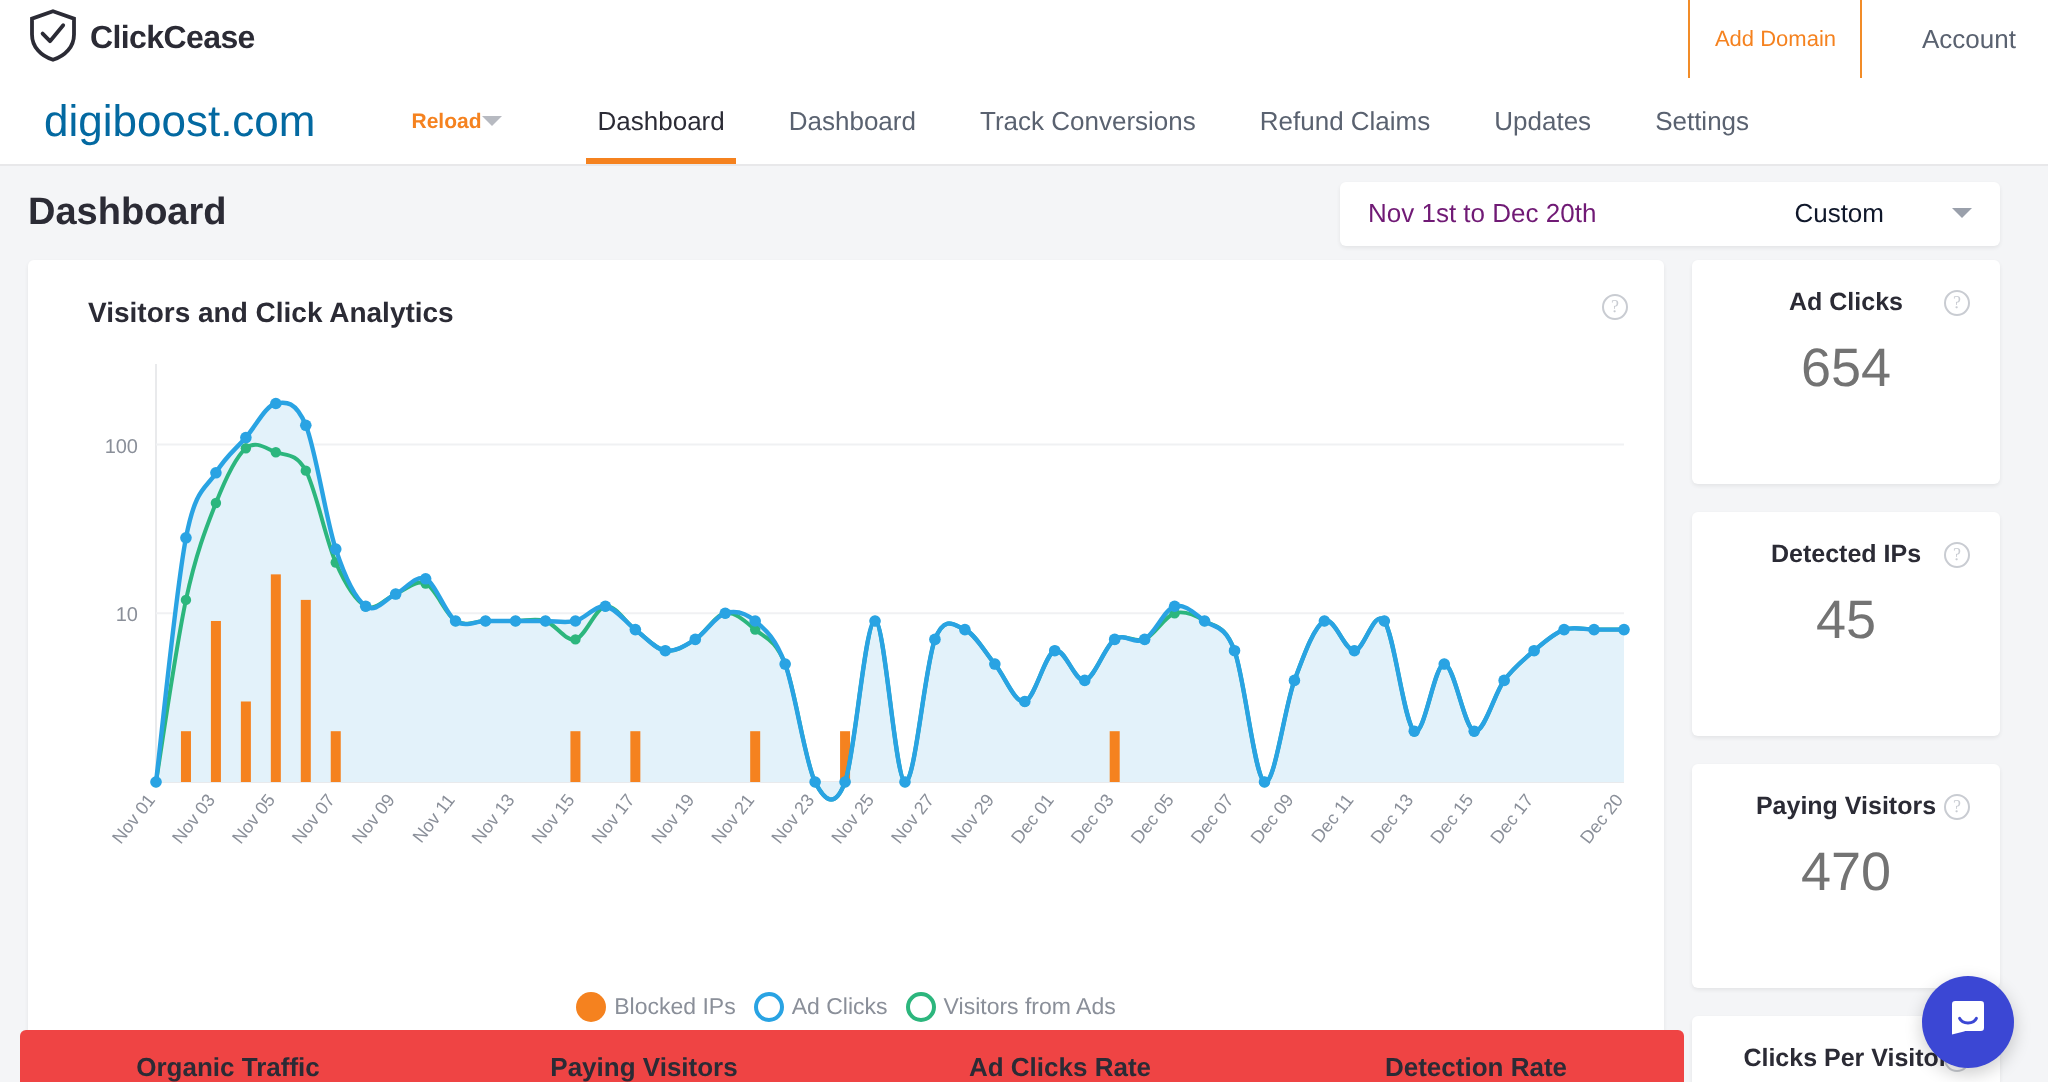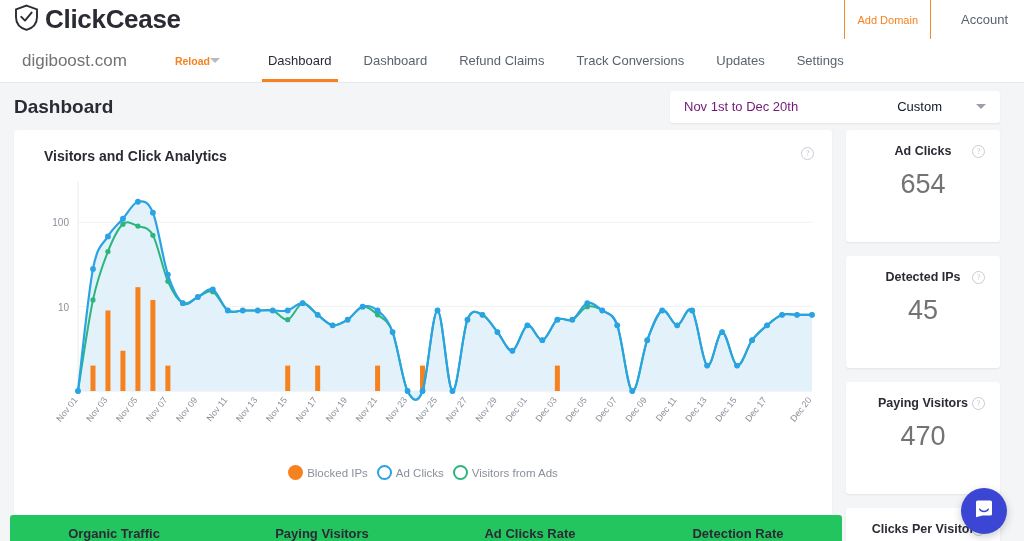--- a/index.html
+++ b/index.html
@@ -12,21 +12,21 @@
   }
 
   
   .topbar {
     height: 39px; background: #ffffff;
     display: flex; align-items: center;
     padding: 0 16px 0 14px;
     position: relative;
   }
   .brand { display: flex; align-items: center; gap: 6px; }
-  .brand-name { font-size: 26px; font-weight: bold; color: #2b2b35; letter-spacing: -0.3px; }
+  .brand-name { font-size: 16px; font-weight: bold; color: #2b2b35; letter-spacing: -0.3px; }
   .spacer { flex: 1; }
   .add-domain-btn {
     border: 1px solid #f28c28; border-radius: 4px;
     color: #f5821f; background: #fff;
     font-size: 11px; font-weight: normal;
     padding: 17px 12px; cursor: pointer;
     white-space: nowrap;
   }
   .account-link {
     font-size: 13px; color: #5a6270; margin-left: 30px;
@@ -35,21 +35,21 @@
 
   
   .navbar {
     height: 44px; background: #ffffff;
     display: flex; align-items: stretch;
     padding: 0 16px 0 22px;
     border-bottom: 1px solid #e8e8ea;
     position: relative;
   }
   .domain-name {
-    font-size: 17px; color: #737373; display: flex; align-items: center;
+    font-size: 22px; color: #0369a1; display: flex; align-items: center;
     white-space: nowrap;
   }
   .reload-wrap {
     display: flex; align-items: center; 
     margin-left: 48px; cursor: pointer;
   }
   .reload-label { color: #f5821f; font-size: 10.5px; font-weight: bold; }
   .caret { width: 0; height: 0; border-left: 5px solid transparent;
            border-right: 5px solid transparent; border-top: 5px solid #b7bac1; }
   .nav-tabs { display: flex; align-items: stretch; margin-left: 32px; }
@@ -94,41 +94,41 @@
     font-size: 9px; line-height: 11px; text-align: center;
     cursor: pointer; font-family: "Liberation Serif", serif;
   }
   .plot { position: relative; margin-top: 4px; height: 295px; }
   .plot svg { display: block; }
 
   .legend {
     display: flex; justify-content: center; align-items: center;
     gap: 9px; margin-top: 2px;
   }
-  .legend-item { display: flex; align-items: center; gap: 4px; }
+  .legend-item { display: flex; align-items: center; gap: 4px; margin-top: 31px; }
   .legend-dot { width: 15px; height: 15px; border-radius: 50%; }
   .legend-label { font-size: 11.5px; color: #8a8f99; }
 
   
   .sidecol { width: 158px; display: flex; flex-direction: column; gap: 14px; }
   .stat-card { height: 112px; padding-top: 14px; text-align: center; position: relative; }
   .stat-title { font-size: 12.5px; font-weight: bold; color: #2b2b35; }
   .stat-help {
     position: absolute; top: 15px; right: 15px;
     width: 13px; height: 13px; border-radius: 50%;
     border: 1px solid #c9ccd2; color: #c9ccd2;
     font-size: 9px; line-height: 11px; text-align: center;
     cursor: pointer; font-family: "Liberation Serif", serif;
   }
   .stat-value { font-size: 27px; color: #737373; margin-top: 11px; }
 
   
   .bottom-strip {
     position: absolute; left: 10px; right: 182px; bottom: 0;
-    height: 26px; display: flex; background: #22c55e;
+    height: 26px; display: flex; background: #ef4444;
     border-radius: 3px 3px 0 0;
     align-items: flex-end;
   }
   .bm { flex: 1; text-align: center; font-size: 13px; font-weight: bold; color: #2b2b35; }
 
   
   .intercom {
     position: absolute; right: 17px; bottom: 7px;
     width: 46px; height: 46px; border-radius: 50%;
     background: #3b47d4; cursor: pointer;
@@ -163,24 +163,24 @@
     <span class="caret"></span>
   </div>
   <div class="nav-tabs">
     <div class="nav-tab active">
         <span>Dashboard</span>
       </div>
     <div class="nav-tab">
         <span>Dashboard</span>
       </div>
     <div class="nav-tab">
+        <span>Track Conversions</span>
+      </div>
+    <div class="nav-tab">
         <span>Refund Claims</span>
-      </div>
-    <div class="nav-tab">
-        <span>Track Conversions</span>
       </div>
     <div class="nav-tab">
         <span>Updates</span>
       </div>
     <div class="nav-tab">
         <span>Settings</span>
       </div>
   </div>
 </div>
 

